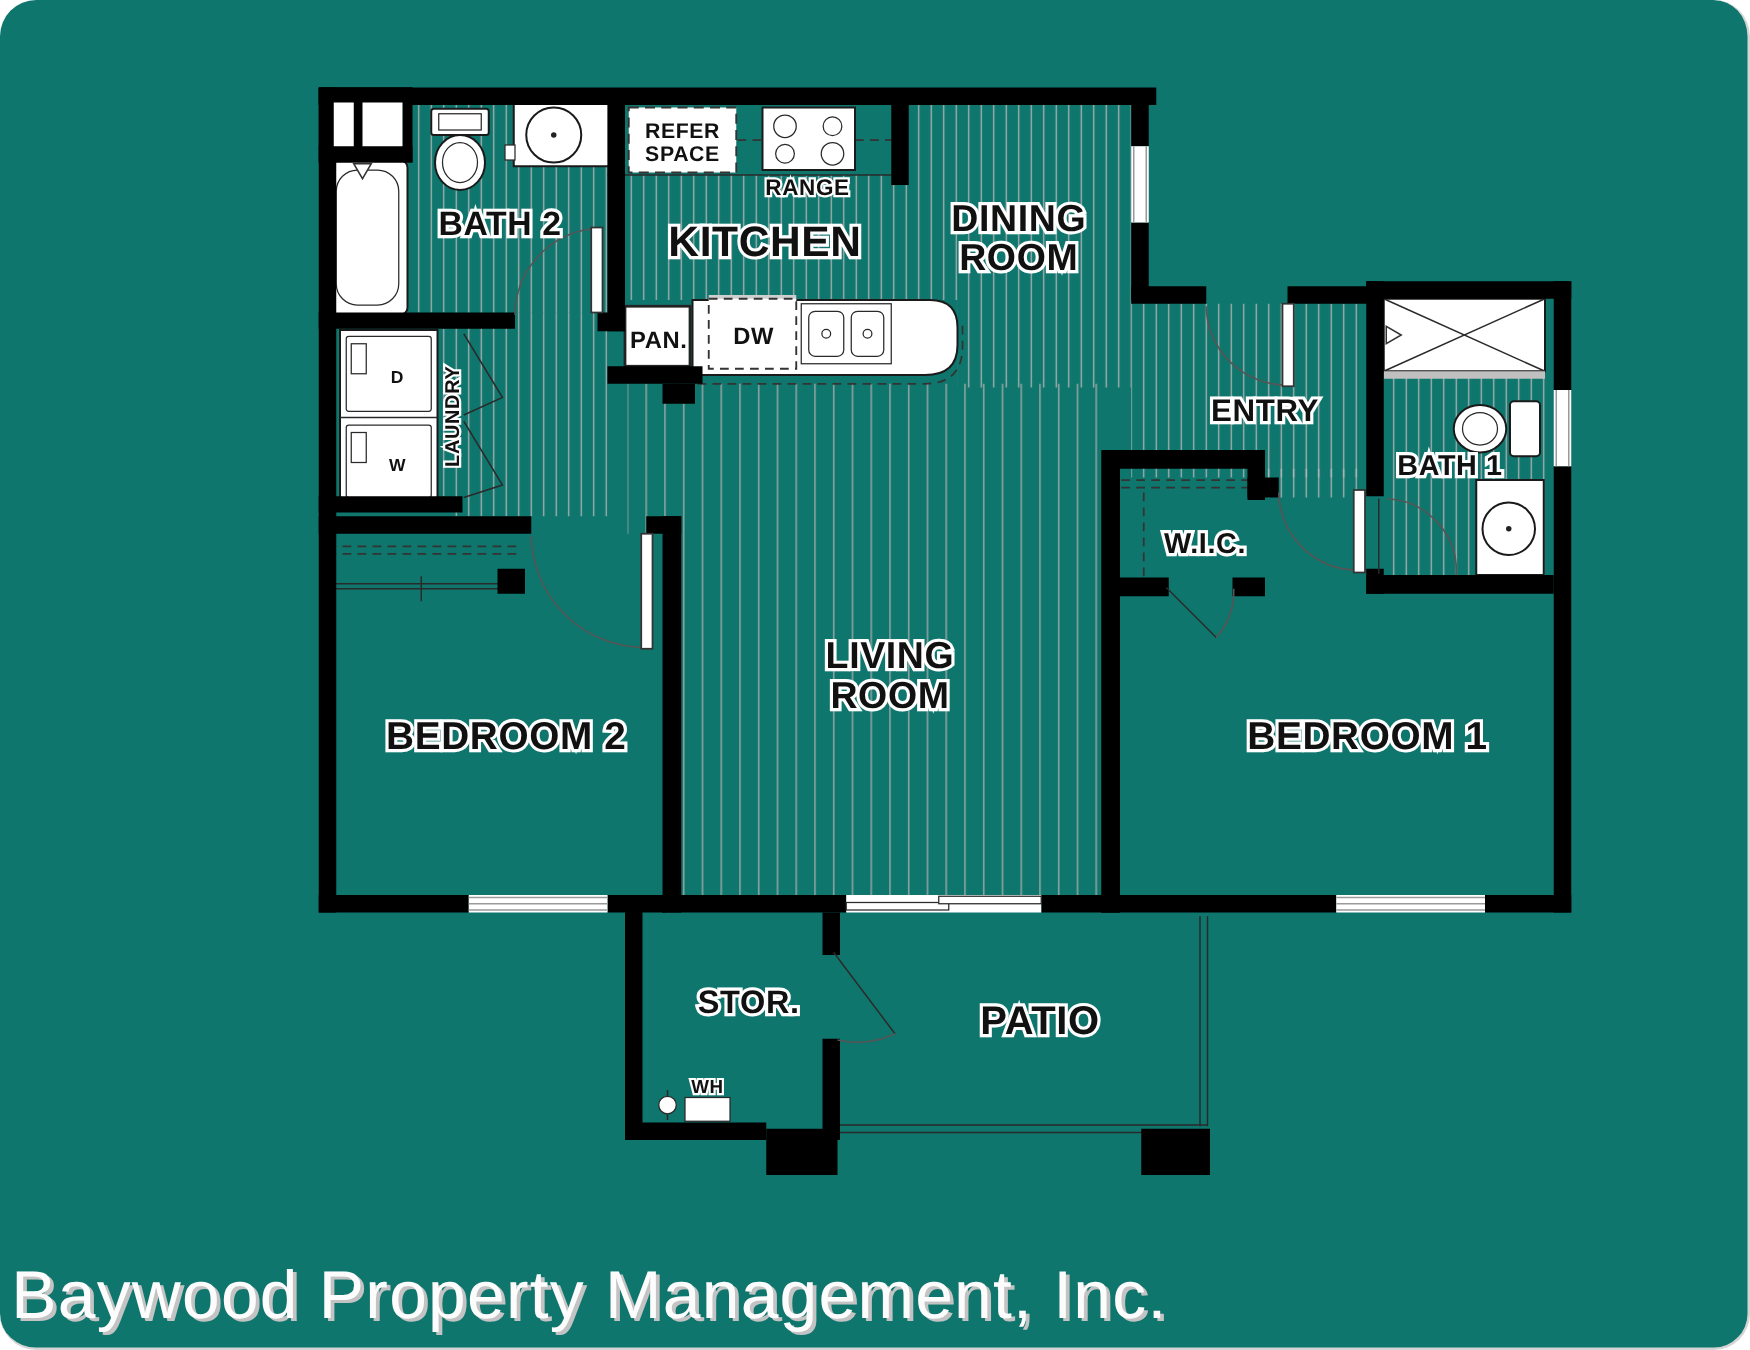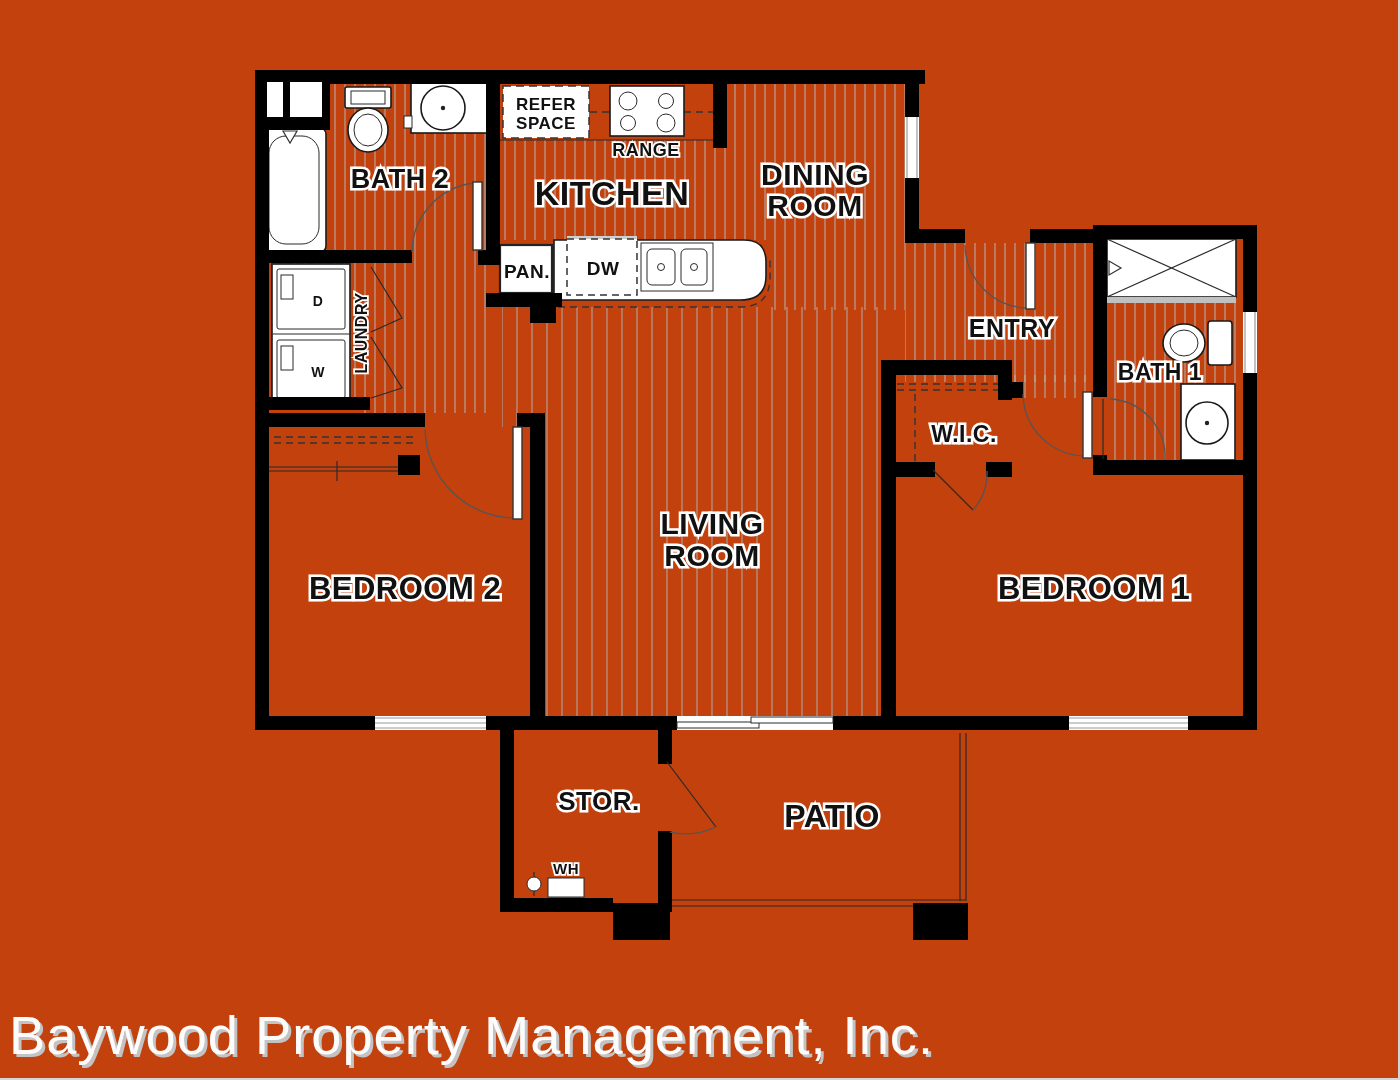--- a/index.html
+++ b/index.html
@@ -1,17 +1,17 @@
 <!DOCTYPE html>
 <html><head>
 <meta charset="utf-8">
 <style>
   html,body{margin:0;padding:0;background:#ffffff;}
-  .page{width:1400px;height:1080px;position:relative;background:#c2410c;
-        border-right:2px solid #d5d5d5;border-bottom:2px solid #d5d5d5;box-sizing:border-box;}
+  .page{width:1400px;height:1080px;position:relative;background:#0f766e;
+        border-right:2px solid #d5d5d5;border-bottom:2px solid #d5d5d5;box-sizing:border-box;border-radius:29px;}
   svg{display:block;}
   .wall{fill:#000000;}
   .fix{fill:#ffffff;stroke:#1a1a1a;stroke-width:1.6;}
   .fixthin{fill:#ffffff;stroke:#2a2a2a;stroke-width:1;}
   .ln{stroke:#2a2a2a;stroke-width:1.2;fill:none;}
   .lngray{stroke:#9a9a9a;stroke-width:1.2;fill:none;}
   .dash{stroke:#333;stroke-width:1.4;fill:none;stroke-dasharray:7 5;}
   .arc{stroke:#555;stroke-width:1.3;fill:none;}
   .leaf{fill:#ffffff;stroke:#333;stroke-width:1.4;}
   .lbl{font-family:"Liberation Sans",sans-serif;font-weight:bold;fill:#111;

